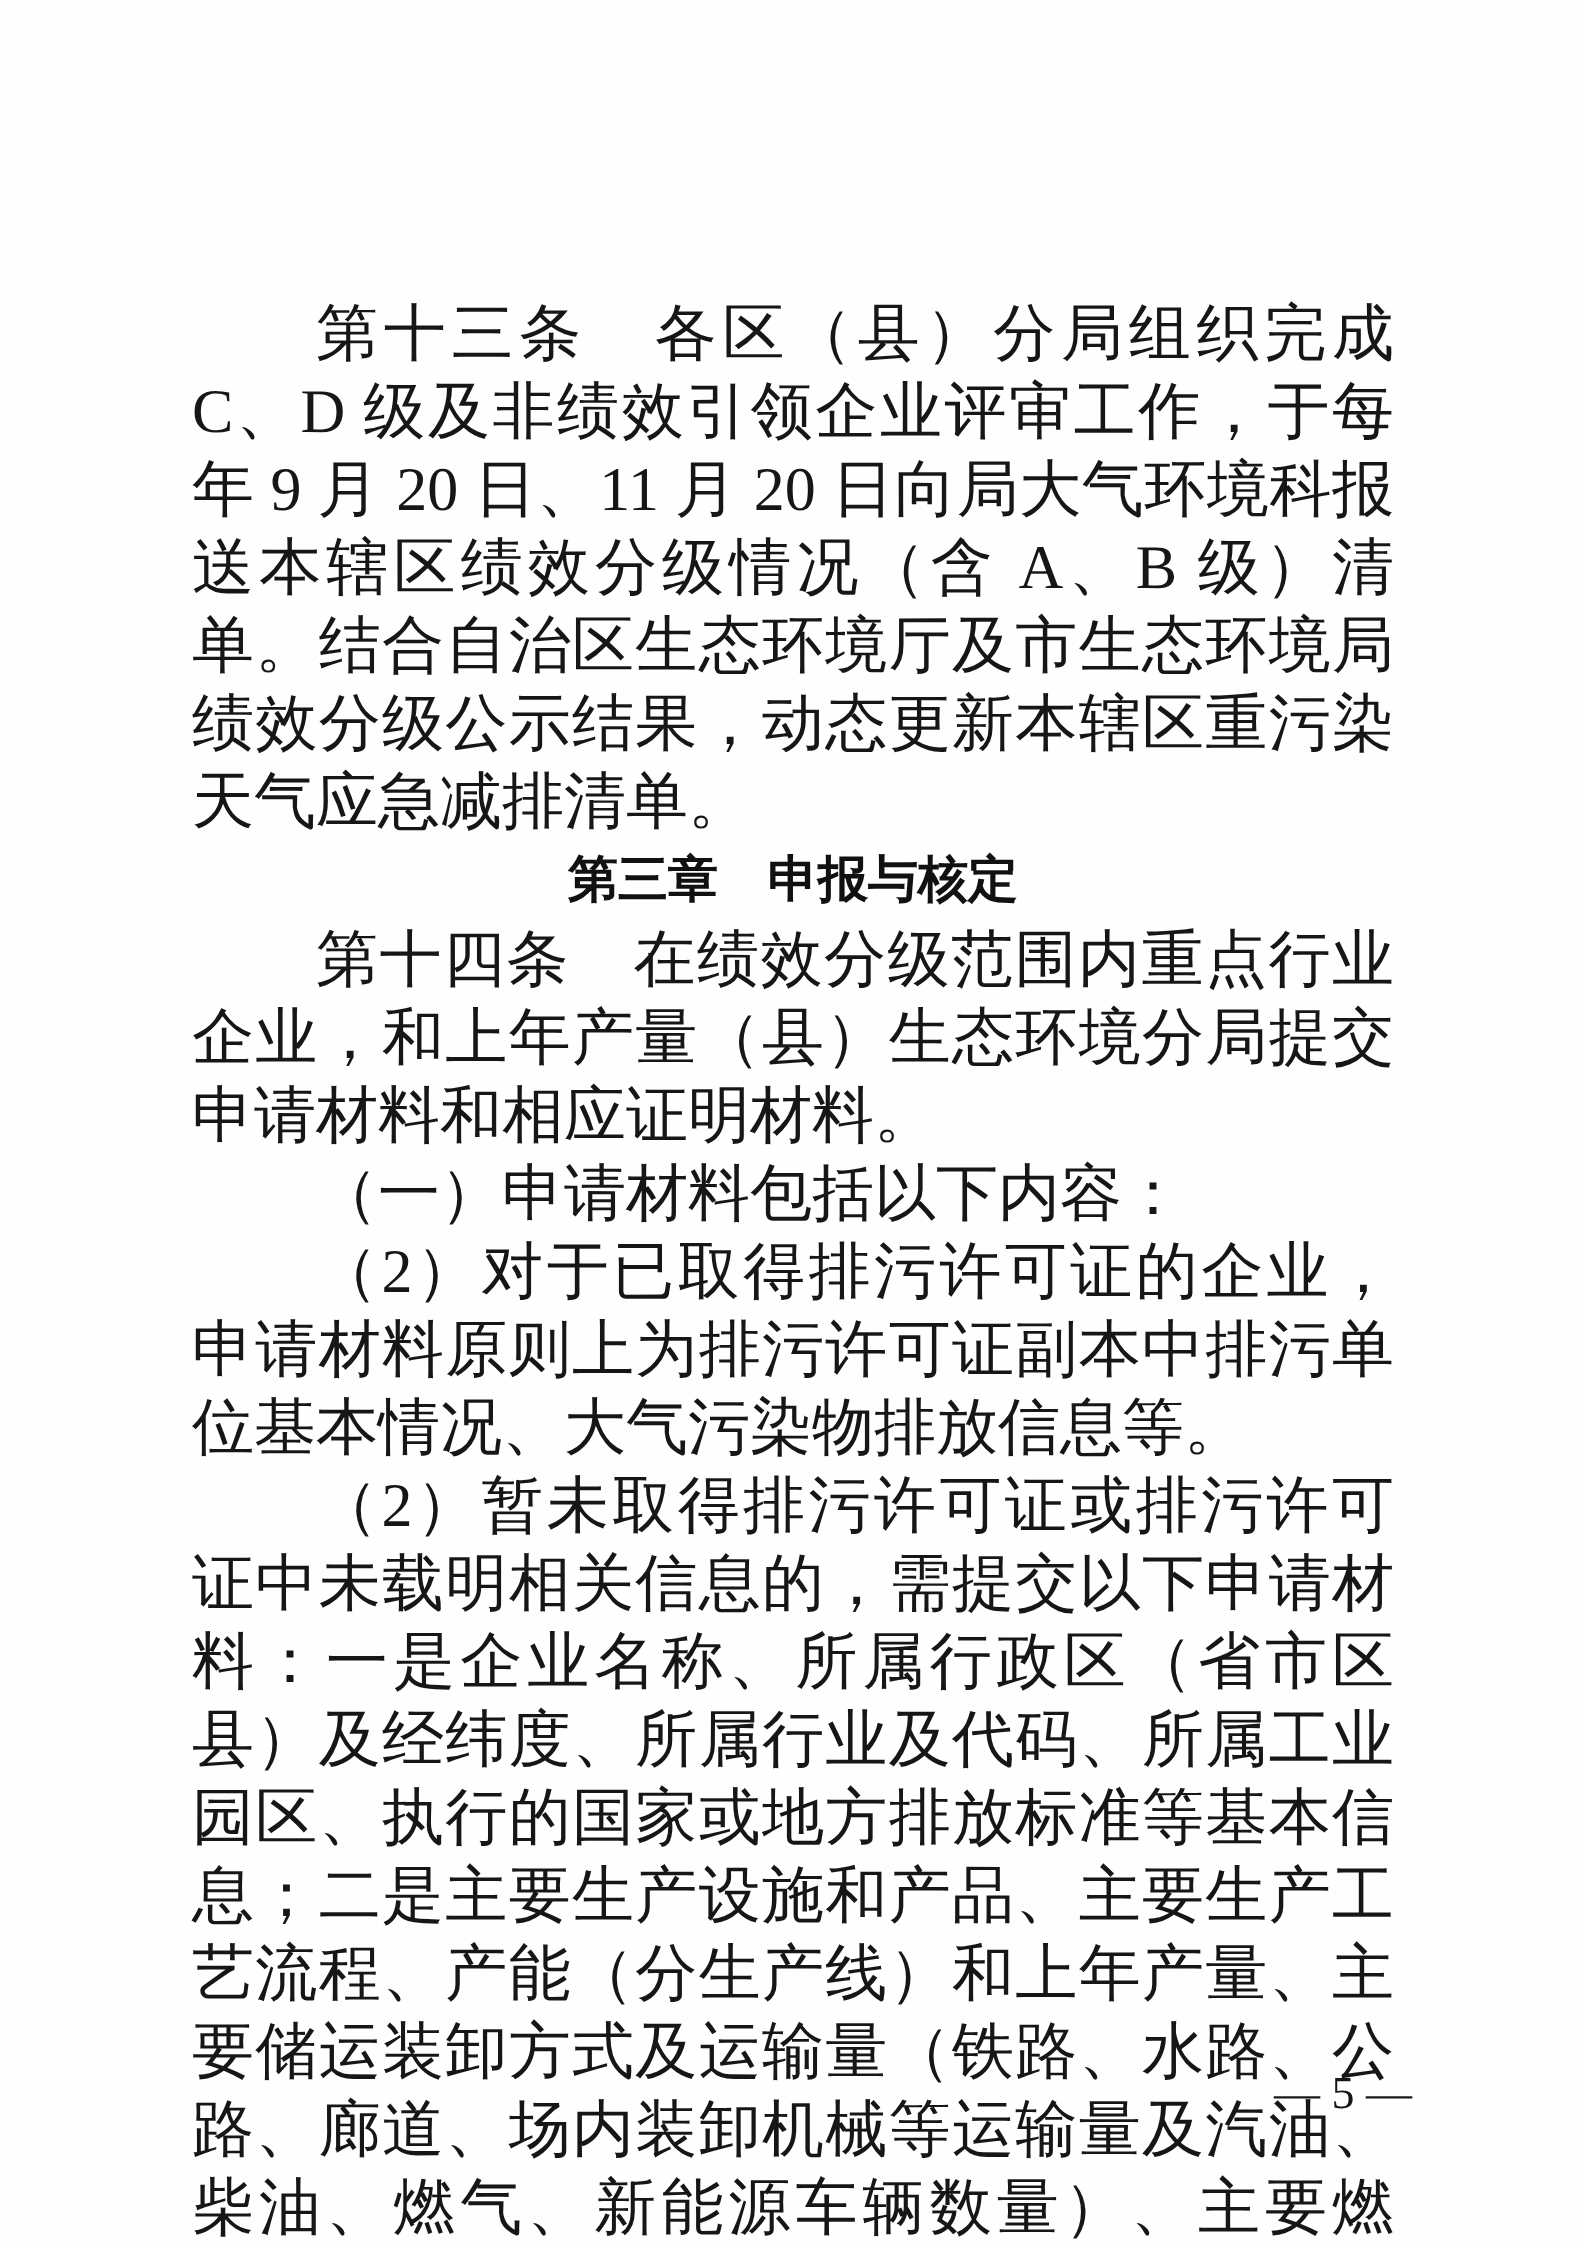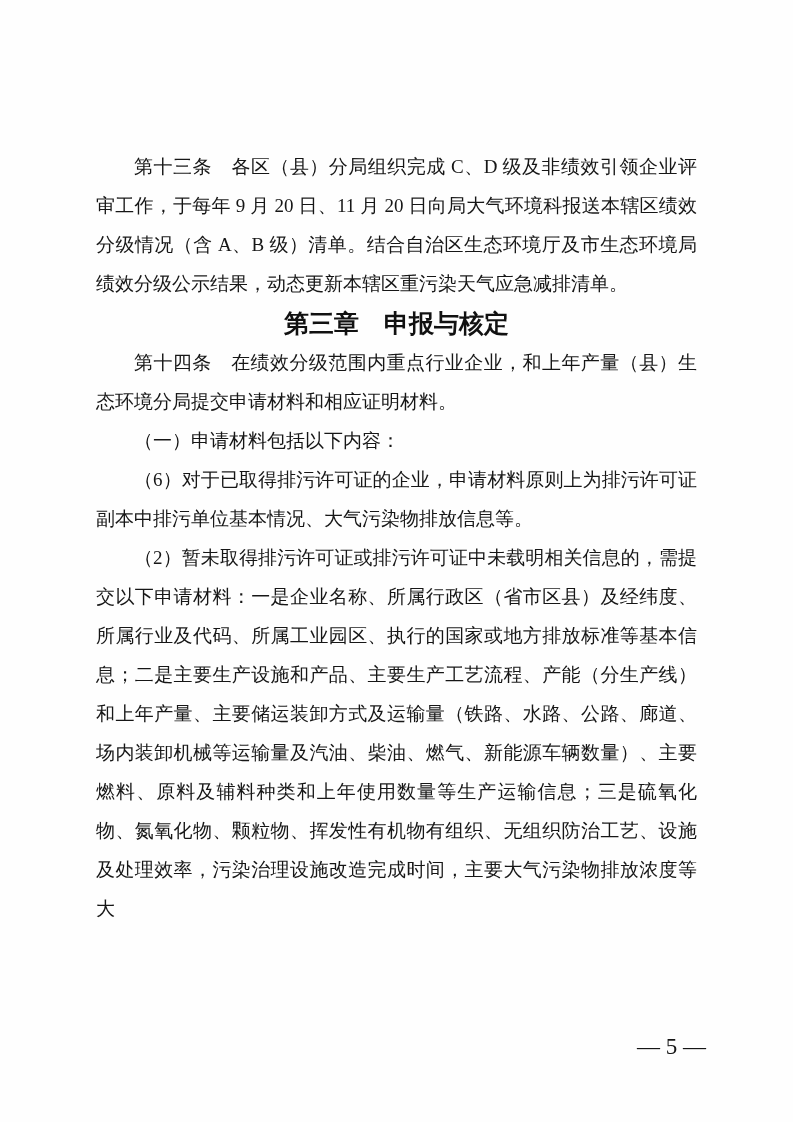--- a/index.html
+++ b/index.html
@@ -16,21 +16,21 @@
   }
   .content {
     position: absolute;
     top: 147px;
     left: 96px;
     width: 601px;
   }
   .para {
     margin: 0;
     font-family: "Liberation Serif", "DejaVu Serif", serif;
-    font-size: 19px;
+    font-size: 31px;
     line-height: 39px;
     color: #161616;
     text-align: justify;
     text-indent: 2em;
   }
   .para.bold {
     font-weight: normal;
   }
   .chapter {
     margin: 0;
@@ -53,17 +53,17 @@
 </style>
 </head>
 <body>
 
 <div class="page">
   <div class="content">
     <p class="para">第十三条　各区（县）分局组织完成 C、D 级及非绩效引领企业评审工作，于每年 9 月 20 日、11 月 20 日向局大气环境科报送本辖区绩效分级情况（含 A、B 级）清单。结合自治区生态环境厅及市生态环境局绩效分级公示结果，动态更新本辖区重污染天气应急减排清单。</p>
     <h2 class="chapter">第三章　申报与核定</h2>
     <p class="para">第十四条　在绩效分级范围内重点行业企业，和上年产量（县）生态环境分局提交申请材料和相应证明材料。</p>
     <p class="para bold">（一）申请材料包括以下内容：</p>
-    <p class="para">（6）对于已取得排污许可证的企业，申请材料原则上为排污许可证副本中排污单位基本情况、大气污染物排放信息等。</p>
+    <p class="para">（2）对于已取得排污许可证的企业，申请材料原则上为排污许可证副本中排污单位基本情况、大气污染物排放信息等。</p>
     <p class="para">（2）暂未取得排污许可证或排污许可证中未载明相关信息的，需提交以下申请材料：一是企业名称、所属行政区（省市区县）及经纬度、所属行业及代码、所属工业园区、执行的国家或地方排放标准等基本信息；二是主要生产设施和产品、主要生产工艺流程、产能（分生产线）和上年产量、主要储运装卸方式及运输量（铁路、水路、公路、廊道、场内装卸机械等运输量及汽油、柴油、燃气、新能源车辆数量）、主要燃料、原料及辅料种类和上年使用数量等生产运输信息；三是硫氧化物、氮氧化物、颗粒物、挥发性有机物有组织、无组织防治工艺、设施及处理效率，污染治理设施改造完成时间，主要大气污染物排放浓度等大</p>
   </div>
   <div class="footer">— 5 —</div>
 </div>
 
 </body></html>

